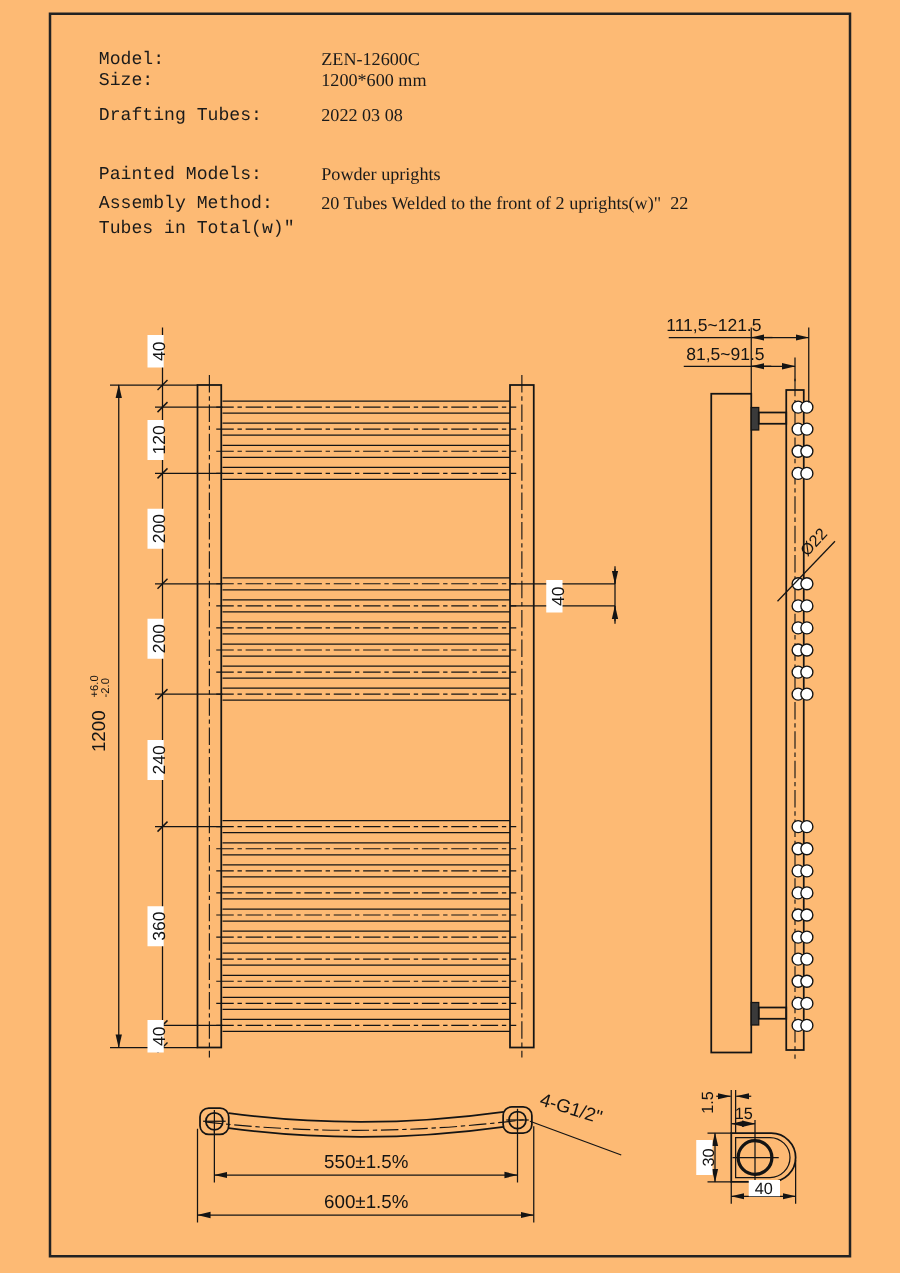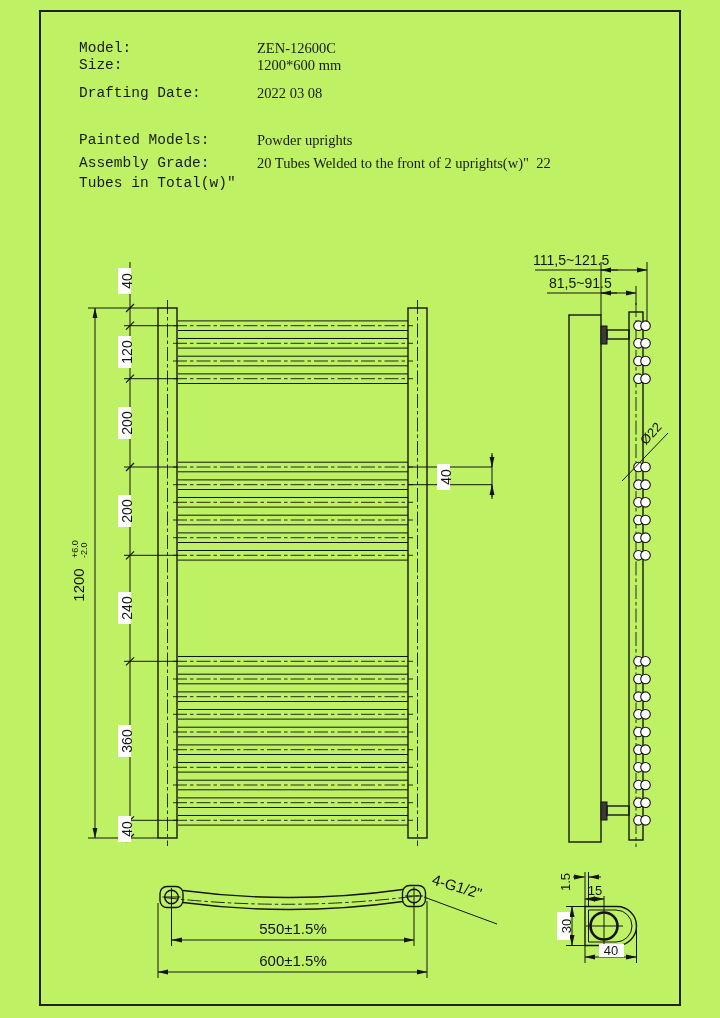--- a/index.html
+++ b/index.html
@@ -1,16 +1,16 @@
 <!DOCTYPE html>
 <html><head>
 <meta charset="utf-8">
 <style>
   html,body{margin:0;padding:0;background:#fff;}
-  .page{position:relative;width:720px;height:1018px;background:#bef264;overflow:hidden;
+  .page{position:relative;width:720px;height:1018px;background:#fdba74;overflow:hidden;
         font-family:"Liberation Mono",monospace;}
   .spec{position:absolute;left:0;top:0;width:720px;height:230px;}
   .srow{position:absolute;left:79px;right:45px;height:18px;font-size:14.5px;color:#1a1a1a;white-space:pre;}
   .srow .val{position:absolute;left:178px;top:0;white-space:pre;font-family:Liberation Serif, serif;}
   .sline{position:absolute;left:79px;right:45px;height:18px;font-size:14.5px;color:#1a1a1a;white-space:pre;}
   svg{position:absolute;left:0;top:0;}
   .o{stroke:#141414;stroke-width:1.4;fill:none;}
   .t{stroke:#141414;stroke-width:1;fill:none;}
   .cl{stroke:#141414;stroke-width:0.9;fill:none;stroke-dasharray:14 3 3.5 3;}
   .sc{stroke:#141414;stroke-width:1.1;fill:#fff;}
@@ -20,23 +20,23 @@
   .d14{font-size:14px;} .d15{font-size:15px;} .d13{font-size:13px;} .d9{font-size:9px;}
 </style>
 </head>
 <body>
 
 <div class="page">
 
   <div class="spec">
     <div class="srow" style="top:40px"><span>Model:</span><span class="val">ZEN-12600C</span></div>
     <div class="srow" style="top:57px"><span>Size:</span><span class="val">1200*600 mm</span></div>
-    <div class="srow" style="top:85px"><span>Drafting Date:</span><span class="val">2022 03 08</span></div>
+    <div class="srow" style="top:85px"><span>Drafting Tubes:</span><span class="val">2022 03 08</span></div>
     <div class="srow" style="top:132px"><span>Painted Models:</span><span class="val">Powder uprights</span></div>
-    <div class="srow" style="top:155px"><span>Assembly Grade:</span><span class="val">20 Tubes Welded to the front of 2 uprights(w)"  22</span></div>
+    <div class="srow" style="top:155px"><span>Assembly Method:</span><span class="val">20 Tubes Welded to the front of 2 uprights(w)"  22</span></div>
     <div class="sline" style="top:175px">Tubes in Total(w)"</div>
   </div>
 
   <svg width="720" height="1018" viewBox="0 0 720 1018">
     <defs>
       <marker id="arr" viewBox="0 0 10 6" refX="9.5" refY="3" markerWidth="11" markerHeight="7" orient="auto-start-reverse" markerUnits="userSpaceOnUse">
         <path d="M0,0.7 L10,3 L0,5.3 Z" fill="#141414"></path>
       </marker>
       <pattern id="brick" x="569" y="315" width="32" height="23.4" patternUnits="userSpaceOnUse">
         <rect width="32" height="23.4" fill="#fff"></rect>

